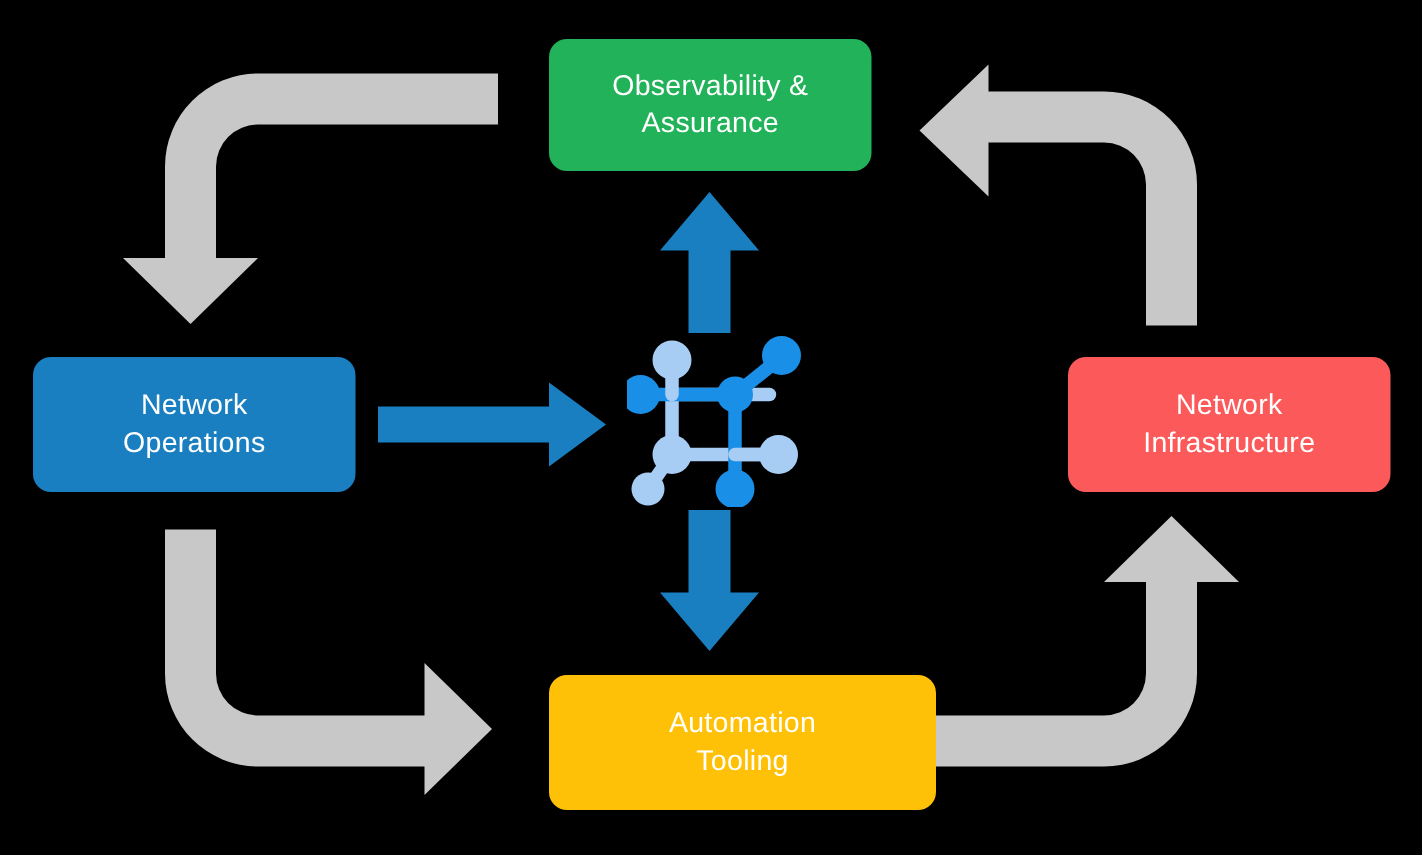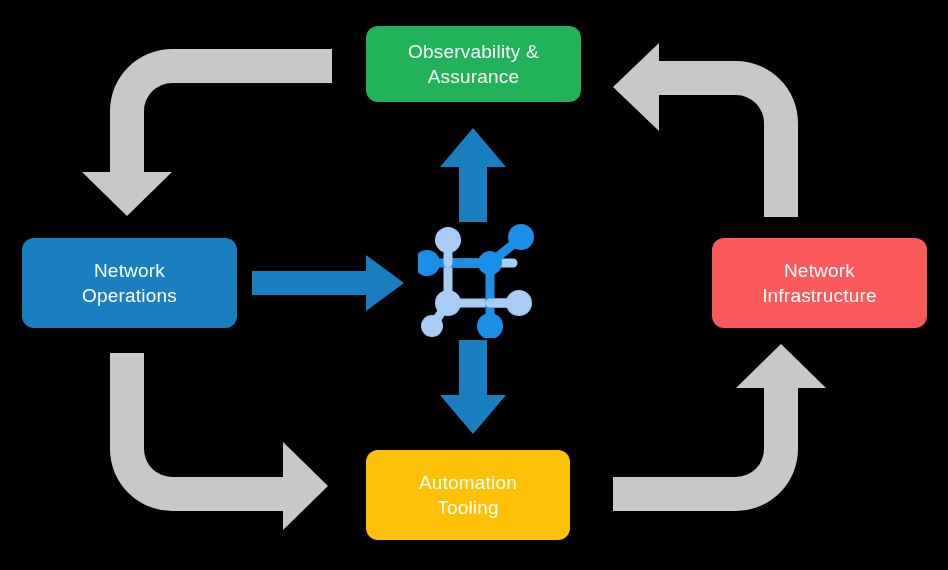--- a/index.html
+++ b/index.html
@@ -41,38 +41,38 @@
     z-index: 5;
   }
   .node-label {
     display: block;
     white-space: pre-line;
   }
   #box-observability {
     left: 366px;
     top: 26px;
     width: 215px;
-    height: 76px;
+    height: 88px;
   }
   #box-network-operations {
     left: 22px;
     top: 238px;
     width: 215px;
     height: 90px;
   }
   #box-network-infrastructure {
     left: 712px;
     top: 238px;
     width: 215px;
     height: 90px;
   }
   #box-automation-tooling {
     left: 366px;
     top: 450px;
-    width: 204px;
+    width: 258px;
     height: 90px;
   }
   #center-icon {
     position: absolute;
     left: 418px;
     top: 218px;
     width: 120px;
     height: 120px;
     z-index: 6;
   }

